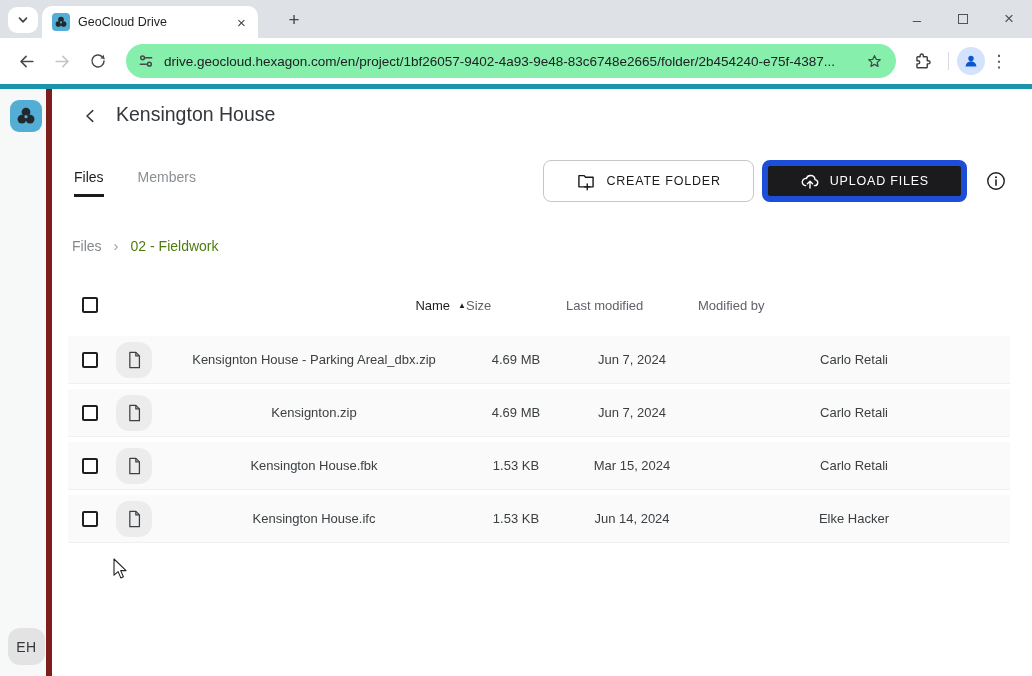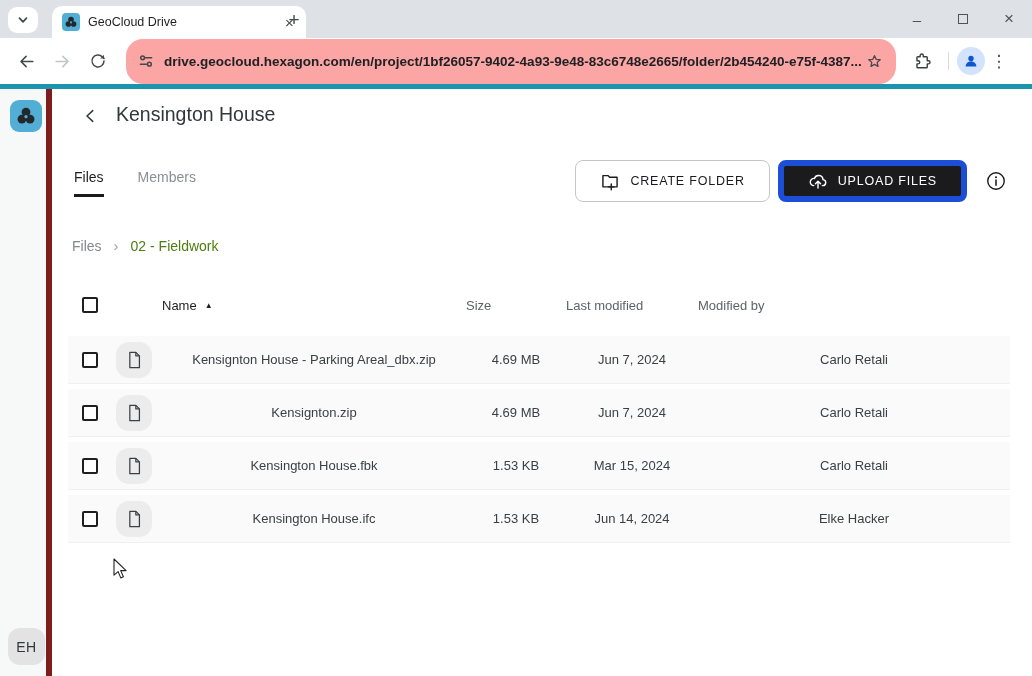--- a/index.html
+++ b/index.html
@@ -3,40 +3,40 @@
 <meta charset="utf-8">
 <style>
   * { margin:0; padding:0; box-sizing:border-box; }
   html,body { width:1032px; height:676px; overflow:hidden; }
   body { font-family:"Liberation Sans", sans-serif; background:#dee1e6; position:relative; }
 
   
   .titlebar { height:38px; background:#dee1e6; position:relative; }
   .tab-search { position:absolute; left:8px; top:7px; width:30px; height:26px; background:#fff;
     border-radius:9px; display:flex; align-items:center; justify-content:center; cursor:pointer; }
-  .tab { position:absolute; left:52px; top:6px; width:254px; height:32px; background:#fff;
+  .tab { position:absolute; left:42px; top:6px; width:216px; height:32px; background:#fff;
     border-radius:10px 10px 0 0; display:flex; align-items:center; padding:0 8px 0 10px; }
   .favicon { width:18px; height:18px; border-radius:4px; background:#52aed4; display:flex;
     align-items:center; justify-content:center; flex:0 0 auto; }
   .tab-title { font-size:12.5px; color:#1f1f1f; margin-left:8px; flex:1; white-space:nowrap;
     overflow:hidden; }
   .tab-close { width:17px; height:17px; border-radius:50%; display:flex; align-items:center;
     justify-content:center; font-size:15px; color:#45484c; cursor:pointer; line-height:1; }
   .new-tab { position:absolute; left:282px; top:8px; width:24px; height:24px; display:flex;
     align-items:center; justify-content:center; font-size:19px; color:#45484c; cursor:pointer; }
   .win-controls { position:absolute; right:0; top:0; height:38px; display:flex; align-items:center; }
   .win-btn { width:46px; height:38px; display:flex; align-items:center; justify-content:center;
     color:#515356; font-size:15px; cursor:pointer; }
   .win-max-box { width:10px; height:10px; border:1.3px solid #515356; display:inline-block; }
 
   .toolbar { height:46px; background:#fff; display:flex; align-items:center; padding:0 8px; }
   .nav-icon { width:32px; height:32px; border-radius:50%; display:flex; align-items:center;
     justify-content:center; margin:0 2px; cursor:pointer; }
-  .omnibox { height:45px; flex:0 0 770px; margin-left:10px; background:#fca5a5; border-radius:17px;
-    display:flex; align-items:center; padding:0 12px; cursor:text;font-weight:bold; }
+  .omnibox { height:34px; flex:0 0 770px; margin-left:10px; background:#86efac; border-radius:17px;
+    display:flex; align-items:center; padding:0 12px; cursor:text; }
   .omnibox .url { flex:1; font-size:13.5px; color:#202124; margin-left:10px; white-space:nowrap;
     overflow:hidden; }
   .tool-right { display:flex; align-items:center; margin-left:8px; }
   .v-sep { width:1px; height:18px; background:#d7dbe0; margin:0 8px; }
   .profile-btn { width:28px; height:28px; border-radius:50%; background:#d3e3fd; display:flex;
     align-items:center; justify-content:center; cursor:pointer; }
   .kebab { font-size:17px; color:#45484c; width:28px; height:28px; display:flex; align-items:center;
     justify-content:center; cursor:pointer; letter-spacing:0; }
 
   .accent-bar { height:5px; background:#1a95ad; }
@@ -55,37 +55,37 @@
   .back-btn { background:none; border:none; margin-left:6px; width:26px; height:26px; display:flex;
     align-items:center; justify-content:center; cursor:pointer; }
   .page-title { font-size:19.5px; font-weight:400; color:#33373b; margin-left:12px; }
 
   .tabs-row { margin-top:36px; display:flex; gap:32px; }
   .ptab { margin-left:2px; padding-bottom:9px; font-size:14px; font-weight:500; color:#8a8f94;
     cursor:pointer; border-bottom:3px solid transparent; }
   .ptab.active { color:#1f1f1f; border-bottom-color:#1b1b1b; }
 
   .header-actions { position:absolute; top:71px; right:24px; display:flex; align-items:center; }
-  .btn { height:42px; border-radius:8px; display:flex; align-items:center; gap:10px; padding:0 24px;
+  .btn { height:42px; border-radius:8px; display:flex; align-items:center; gap:10px; padding:0 32px;
     font-family:"Liberation Sans", sans-serif; font-size:12.5px; font-weight:500;
     letter-spacing:.8px; cursor:pointer; }
   .btn-outline { background:#fff; border:1px solid #c6c6c6; color:#1b1b1d; margin-right:8px; }
   .btn-filled { background:#1b1b1d; border:6px solid #1d4ed8; color:#fff; }
   .info-btn { margin-left:17px; width:24px; height:24px; display:flex; align-items:center;
     justify-content:center; cursor:pointer; }
 
   .breadcrumb { margin-top:40px; display:flex; align-items:center; font-size:14px; }
   .bc-root { color:#85898d; cursor:pointer; }
   .bc-sep { color:#9aa0a6; margin:0 12px; font-size:15px; }
   .bc-cur { color:#4d7c0f; }
 
   .file-table { margin:36px 22px 0 -4px; }
   .tgrid { display:grid; grid-template-columns:44px 50px 304px 100px 132px 1fr; align-items:center; }
   .thead { height:30px; font-size:13px; color:#5f6368; }
-  .thead .col-name { color:#1f1f1f; display:flex; align-items:center; cursor:pointer; }
+  .thead .col-name { color:#1f1f1f; display:flex; align-items:center; cursor:pointer;justify-content:flex-end; }
   .sort-glyph { font-size:8px; color:#1f1f1f; margin-left:8px; }
   .checkbox { width:16px; height:16px; border:2px solid #1f1f1f; border-radius:2px; background:#fff;
     justify-self:center; cursor:pointer; }
   .tbody { margin-top:16px;text-align:center; }
   .trow { height:48px; background:#fafafa; border-bottom:1px solid #f0f0f0; margin-bottom:5px;
     cursor:pointer; }
   .file-badge { width:36px; height:36px; border-radius:13px; background:#ececec; display:flex;
     align-items:center; justify-content:center; justify-self:start; margin-left:4px; }
   .cell-name { font-size:13px; color:#3c4043; white-space:nowrap; overflow:hidden; }
   .cell { font-size:13px; color:#3c4043; }

